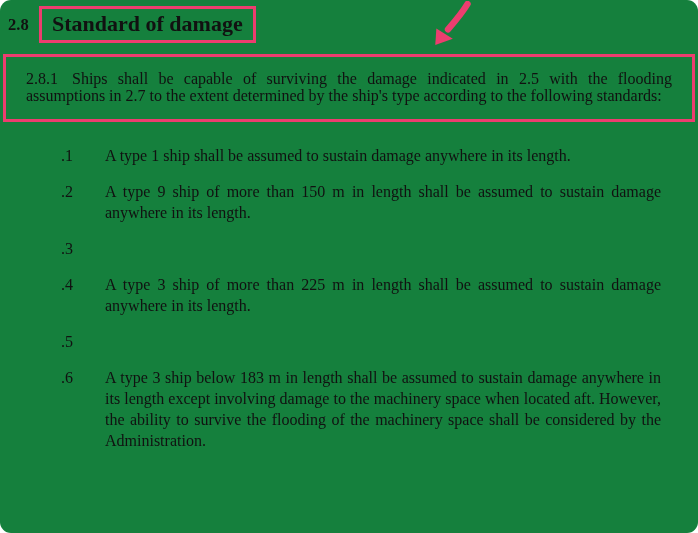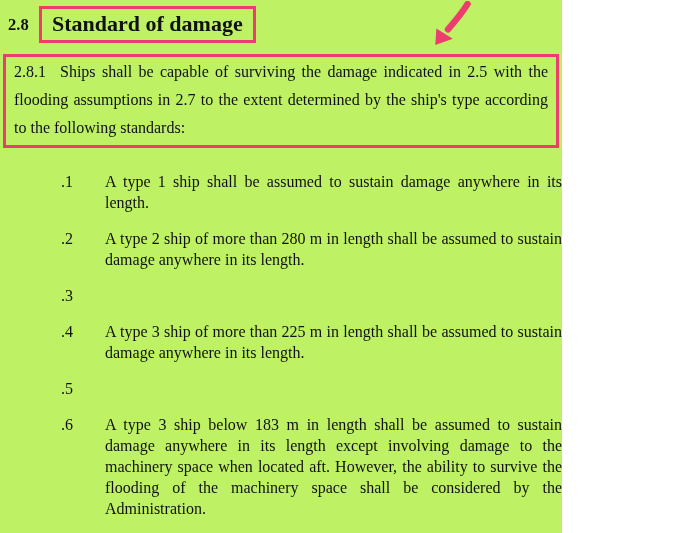--- a/index.html
+++ b/index.html
@@ -2,28 +2,29 @@
 <html style="--accent: #ED3D6F;"><head>
 <meta charset="utf-8">
 <style>
   html, body {
     margin: 0;
     padding: 0;
     background: #ffffff;
   }
   .page {
     position: relative;
-    width: 562px;
+    width: 698px;
     height: 533px;
-    background: #bef264;
+    background: #15803d;
     font-family: "Liberation Serif", serif;
     color: #111111;
     overflow: hidden;
     box-sizing: border-box;
     padding-top: 6px;
+    border-radius: 11px;
   }
   
   .header {
     display: flex;
     align-items: center;
     margin-left: 8px;
   }
   .sec-num {
     font-weight: bold;
     font-size: 16.5px;
@@ -44,23 +45,23 @@
     width: 52px;
     height: 47px;
   }
   
   .intro-box {
     border: 3px solid var(--accent, #ED3D6F);
     margin: 11px 3px 0 3px;
     padding: 1px 8px 3px 8px;
   }
   .intro-text {
-    margin: 0;
+    margin: 12px;
     font-size: 16px;
-    line-height: 28px;
+    line-height: 17px;
     text-align: justify;
   }
   .intro-num {
     margin-right: 14px;
   }
   
   .items {
     margin-top: 23px;
   }
   .item {
@@ -106,21 +107,21 @@
 
   <div class="items">
 
     <div class="item">
       <span class="item-marker">.1</span>
       <p class="item-text">A type 1 ship shall be assumed to sustain damage anywhere in its length.</p>
     </div>
 
     <div class="item">
       <span class="item-marker">.2</span>
-      <p class="item-text">A type 2 ship of more than 280 m in length shall be assumed to sustain damage anywhere in its length.</p>
+      <p class="item-text">A type 9 ship of more than 150 m in length shall be assumed to sustain damage anywhere in its length.</p>
     </div>
 
     <div class="item">
       <span class="item-marker">.3</span>
     </div>
 
     <div class="item">
       <span class="item-marker">.4</span>
       <p class="item-text">A type 3 ship of more than 225 m in length shall be assumed to sustain damage anywhere in its length.</p>
     </div>

